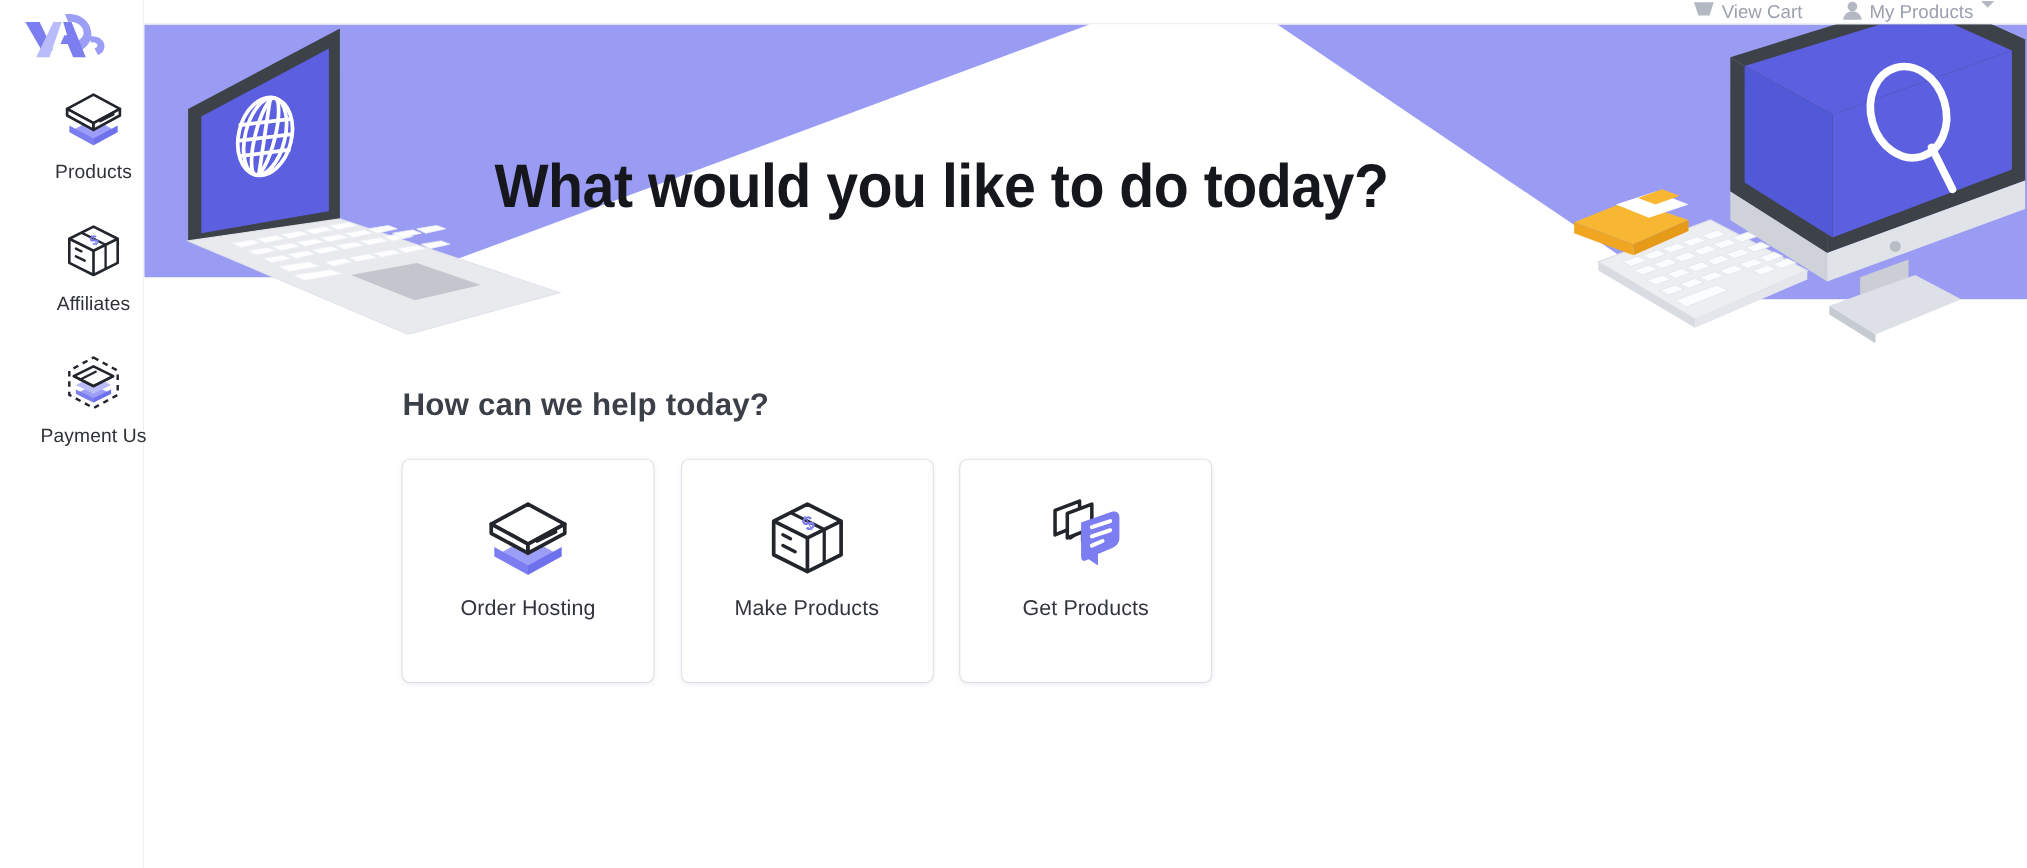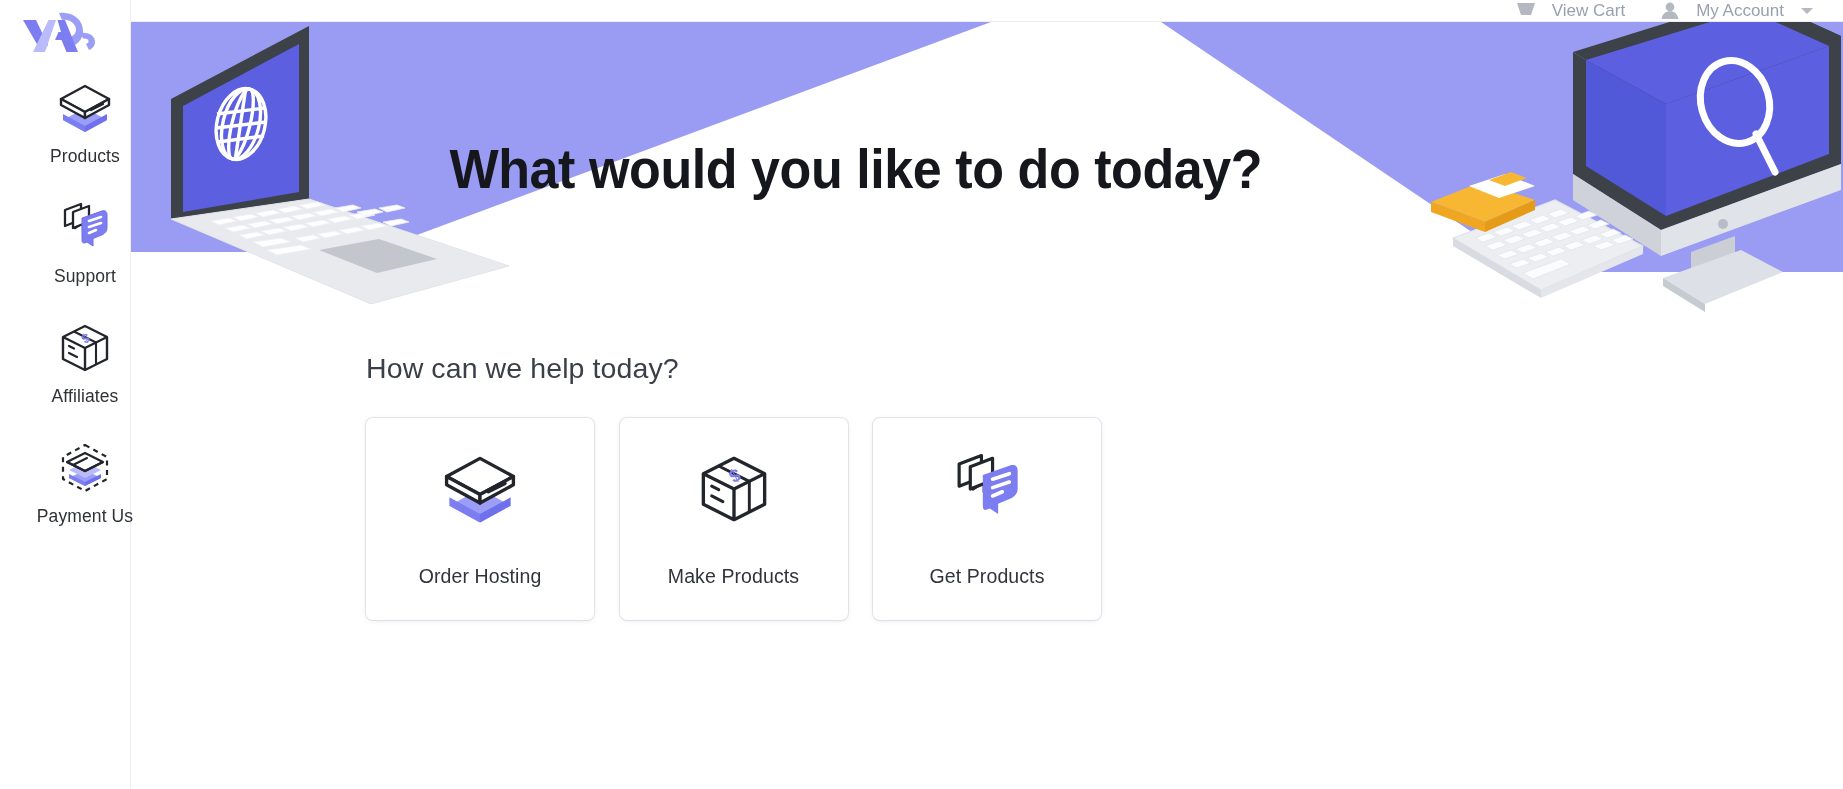--- a/index.html
+++ b/index.html
@@ -88,22 +88,21 @@
     display: flex;
     align-items: center;
     justify-content: flex-end;
     padding-right: 30px;
     gap: 34px;
     z-index: 30;
     border-bottom: 1px solid #eceef2;
   }
   .top-link {
     display: flex;
-    align-items: center;
-    gap: 15px;
+    gap: 5px;
     color: #9aa0ad;
     font-size: 17px;
     cursor: pointer;
     white-space: nowrap;
   }
   .caret-down {
     width: 0; height: 0;
     border-left: 6px solid transparent;
     border-right: 6px solid transparent;
     border-top: 6px solid #b3b8c2;
@@ -158,21 +157,21 @@
   
   #help-section {
     position: absolute;
     left: 0; top: 352px;
     width: 1712px;
   }
   #help-heading {
     margin-left: 235px;
     font-size: 28.5px;
     color: #3b3f47;
-    font-weight: 400;
+    font-weight: 700;
     letter-spacing: .1px;
   }
   #card-row {
     display: flex;
     margin-left: 235px;
     margin-top: 33px;
     gap: 25.5px;
   }
   .action-card {
     width: 228px;
@@ -187,21 +186,21 @@
     padding-top: 30px;
     cursor: pointer;
   }
   .card-icon {
     height: 82px;
     display: flex;
     align-items: center;
     justify-content: center;
   }
   .card-label {
-    margin-top: 35px;
+    margin-top: 12px;
     font-size: 19.5px;
     color: #31343b;
     letter-spacing: .1px;
     white-space: nowrap;
   }
 </style>
 </head>
 <body>
 
 <div id="app">
@@ -226,34 +225,20 @@
           <path d="M50 38 L28 50 L28 44 L50 32 Z" fill="#6f71ec"></path>
           <path d="M28 4 L52 17 L28 30 L4 17 Z" fill="#fff" stroke="#22252b" stroke-width="2.4" stroke-linejoin="round"></path>
           <path d="M4 17 L4 23 L28 36 L28 30 Z" fill="#fff" stroke="#22252b" stroke-width="2.4" stroke-linejoin="round"></path>
           <path d="M52 17 L52 23 L28 36 L28 30 Z" fill="#fff" stroke="#22252b" stroke-width="2.4" stroke-linejoin="round"></path>
           <line x1="34" y1="28" x2="46" y2="22" stroke="#22252b" stroke-width="2.4" stroke-linecap="round"></line>
         </svg>
       </span>
       <span class="nav-label">Products</span>
     </a>
 
-    <a class="nav-item">
-      <span class="nav-icon">
-        <svg width="56" height="52" viewBox="0 0 56 52">
-          <path d="M8 8 L24 2 L24 22 L18 26 L18 20 L8 24 Z" fill="#fff" stroke="#22252b" stroke-width="2.3" stroke-linejoin="round"></path>
-          <path d="M16 10 L32 4 L32 24 L26 28 L26 22 L16 26 Z" fill="#fff" stroke="#22252b" stroke-width="2.3" stroke-linejoin="round"></path>
-          <path d="M25 16 L45 9 C48 8 50 9.5 50 12.5 L50 26 C50 29 48 31.5 45 32.8 L36 36.5 L36 44 L30 40 L28 40.8 C26 41.5 25 40.5 25 38 Z" fill="#7b7df0"></path>
-          <path d="M25 16 L45 9 C48 8 50 9.5 50 12.5 L50 26 C50 29 48 31.5 45 32.8 L36 36.5 L36 44 L30 40 L28 40.8 C26 41.5 25 40.5 25 38 Z" fill="none" stroke="#6f71ec" stroke-width="1"></path>
-          <line x1="32" y1="19" x2="44" y2="15" stroke="#fff" stroke-width="2.6" stroke-linecap="round"></line>
-          <line x1="32" y1="25" x2="44" y2="21" stroke="#fff" stroke-width="2.6" stroke-linecap="round"></line>
-          <line x1="32" y1="31" x2="39" y2="28" stroke="#fff" stroke-width="2.6" stroke-linecap="round"></line>
-        </svg>
-      </span>
-      <span class="nav-label">Support</span>
-    </a>
 
     <a class="nav-item">
       <span class="nav-icon">
         <svg width="56" height="52" viewBox="0 0 56 52">
           <path d="M28 4 L50 15 L50 37 L28 48 L6 37 L6 15 Z" fill="#fff" stroke="#22252b" stroke-width="2.4" stroke-linejoin="round"></path>
           <path d="M6 15 L28 26 L50 15" fill="none" stroke="#22252b" stroke-width="2.4" stroke-linejoin="round"></path>
           <line x1="28" y1="26" x2="28" y2="48" stroke="#22252b" stroke-width="2.4"></line>
           <line x1="17" y1="9.5" x2="39" y2="20.5" stroke="#22252b" stroke-width="2.1"></line>
           <line x1="39" y1="20.5" x2="39" y2="42" stroke="#22252b" stroke-width="2.1"></line>
           <line x1="12" y1="24" x2="17" y2="26.5" stroke="#22252b" stroke-width="2.2" stroke-linecap="round"></line>
@@ -290,21 +275,21 @@
         <svg width="22" height="18" viewBox="0 0 22 18">
           <path d="M2 1 L20 1 L16 13 L6 13 Z" fill="#b3b8c2"></path>
         </svg>
         <span>View Cart</span>
       </div>
       <div class="top-link">
         <svg width="22" height="18" viewBox="0 0 22 18">
           <circle cx="11" cy="5" r="4.4" fill="#b3b8c2"></circle>
           <path d="M2.5 17 C3.4 11.6 7 9.2 11 9.2 C15 9.2 18.6 11.6 19.5 17 Z" fill="#b3b8c2"></path>
         </svg>
-        <span>My Account</span>
+        <span>My Products</span>
         <span class="caret-down"></span>
       </div>
     </div>
 
     <section id="hero">
 
       <svg id="hero-band" viewBox="0 0 1712 310" preserveAspectRatio="none">
         <path d="M0 0 L1712 0 L1712 248 L1424 248 L1424 150 L600 150 L0 200 Z" fill="#ffffff"></path>
         <path d="M0 0 L860 0 L240 230 L0 230 Z" fill="#9a9cf4"></path>
         <path d="M1030 0 L1712 0 L1712 250 L1400 250 Z" fill="#9a9cf4"></path>

